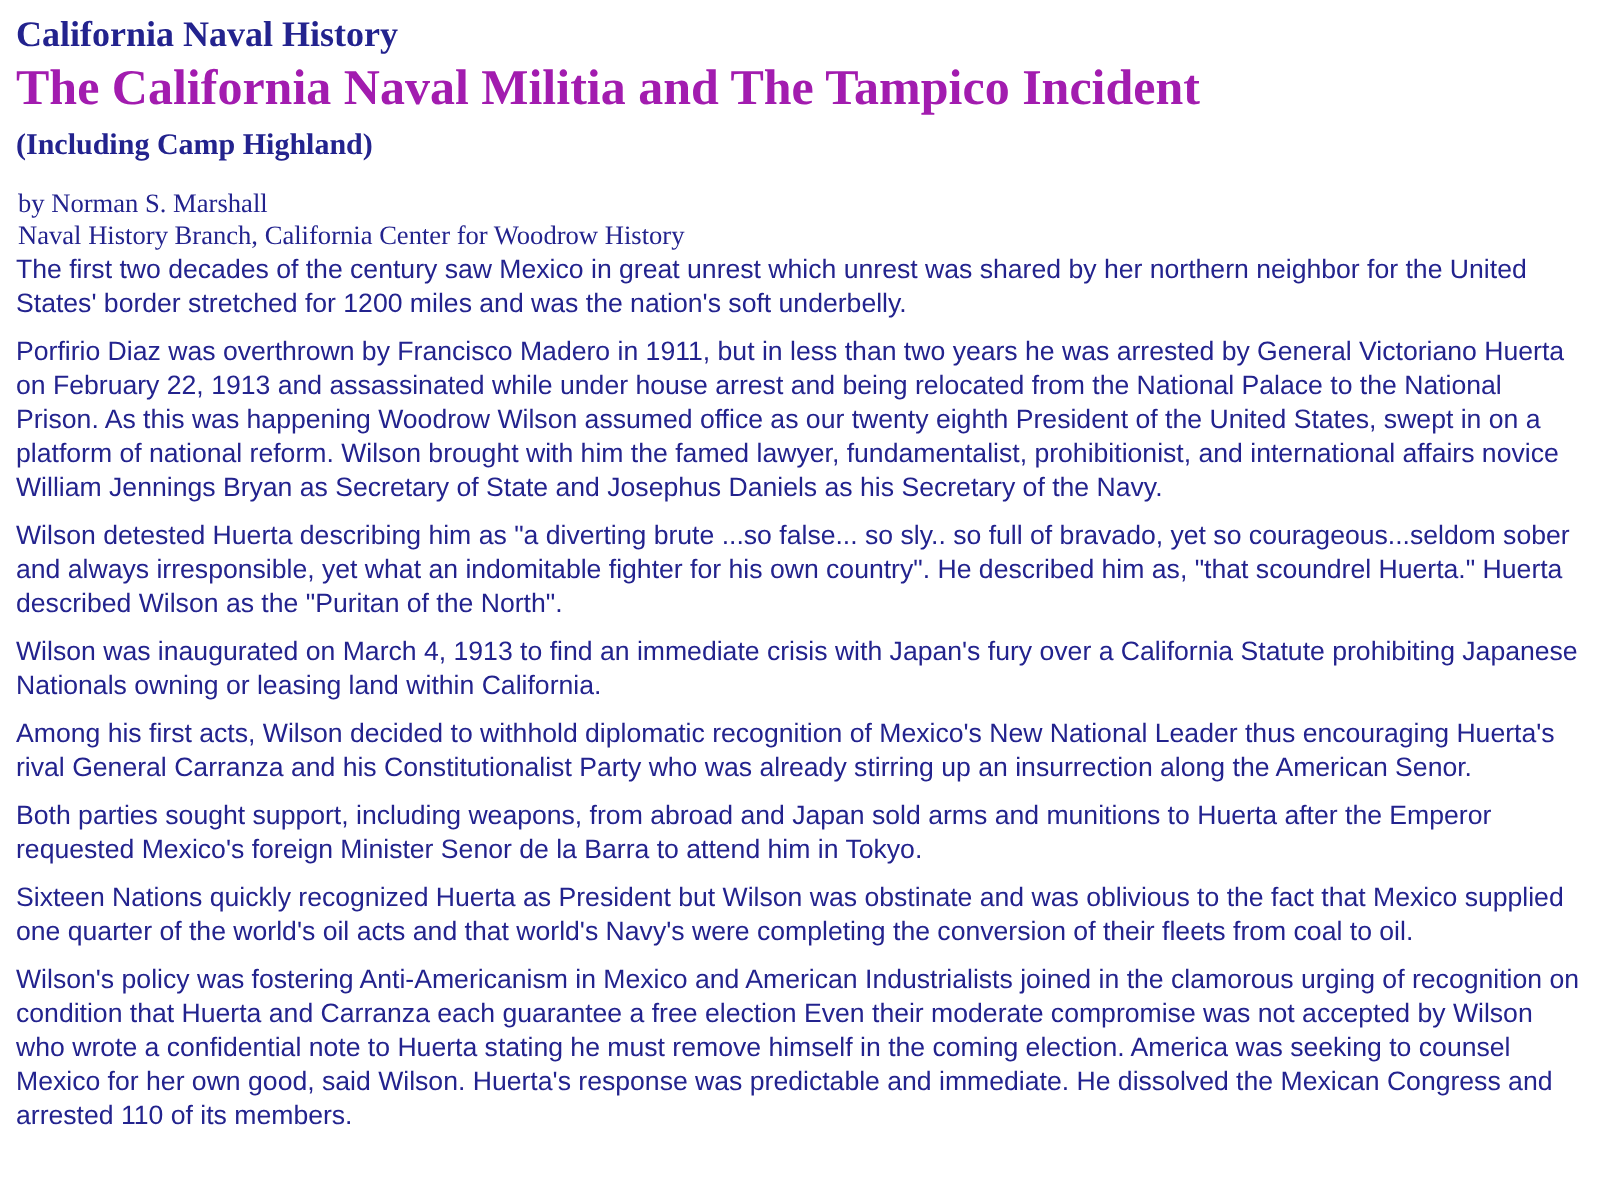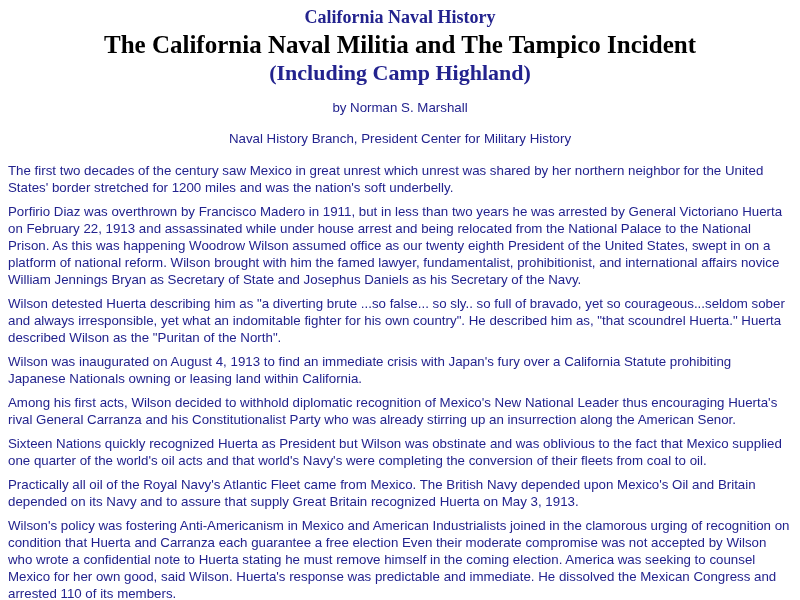--- a/index.html
+++ b/index.html
@@ -4,70 +4,71 @@
 <style>
   html, body { margin: 0; padding: 0; }
   body {
     width: 800px; height: 600px;
     background: #ffffff;
     overflow: hidden;
     font-family: "Liberation Sans", sans-serif;
     color: #23238E;
   }
   .page { padding: 0 8px; }
-  header { text-align: center; }
+  header { }
   .kicker {
     font-family: "Liberation Serif", serif;
     font-weight: 700;
     font-size: 18px;
     line-height: 22px;
     margin: 6px 0 0 0;
   }
   .title {
     font-family: "Liberation Serif", serif;
     font-weight: 700;
     font-size: 25px;
     line-height: 30px;
     margin: 2px 0 0 0;
-    color: #000000;
+    color: #a21caf;
   }
   .subtitle {
     font-family: "Liberation Serif", serif;
     font-weight: 700;
-    font-size: 22px;
+    font-size: 15px;
     line-height: 22px;
     margin: 2px 0 10px 0;
   }
   .byline, .org {
     font-size: 13.3px;
     line-height: 15px;
-    margin: 16px;
+    margin: 1px;
+    font-family: Liberation Serif, serif;
   }
   main p {
     font-size: 13.3px;
     line-height: 17px;
     margin: 7px 0;
     text-align: left;
   }
   main p:first-child { margin-top: 1px; }
 </style>
 </head>
 <body>
 
 <div class="page">
   <header>
     <div class="kicker">California Naval History</div>
     <h1 class="title">The California Naval Militia and The Tampico Incident</h1>
     <div class="subtitle">(Including Camp Highland)</div>
     <div class="byline">by Norman S. Marshall</div>
-    <div class="org">Naval History Branch, President Center for Military History</div>
+    <div class="org">Naval History Branch, California Center for Woodrow History</div>
   </header>
   <main>
     <p>The first two decades of the century saw Mexico in great unrest which unrest was shared by her northern neighbor for the United States' border stretched for 1200 miles and was the nation's soft underbelly.</p>
     <p>Porfirio Diaz was overthrown by Francisco Madero in 1911, but in less than two years he was arrested by General Victoriano Huerta on February 22, 1913 and assassinated while under house arrest and being relocated from the National Palace to the National Prison. As this was happening Woodrow Wilson assumed office as our twenty eighth President of the United States, swept in on a platform of national reform. Wilson brought with him the famed lawyer, fundamentalist, prohibitionist, and international affairs novice William Jennings Bryan as Secretary of State and Josephus Daniels as his Secretary of the Navy.</p>
     <p>Wilson detested Huerta describing him as "a diverting brute ...so false... so sly.. so full of bravado, yet so courageous...seldom sober and always irresponsible, yet what an indomitable fighter for his own country". He described him as, "that scoundrel Huerta." Huerta described Wilson as the "Puritan of the North".</p>
-    <p>Wilson was inaugurated on August 4, 1913 to find an immediate crisis with Japan's fury over a California Statute prohibiting Japanese Nationals owning or leasing land within California.</p>
+    <p>Wilson was inaugurated on March 4, 1913 to find an immediate crisis with Japan's fury over a California Statute prohibiting Japanese Nationals owning or leasing land within California.</p>
     <p>Among his first acts, Wilson decided to withhold diplomatic recognition of Mexico's New National Leader thus encouraging Huerta's rival General Carranza and his Constitutionalist Party who was already stirring up an insurrection along the American Senor.</p>
+    <p>Both parties sought support, including weapons, from abroad and Japan sold arms and munitions to Huerta after the Emperor requested Mexico's foreign Minister Senor de la Barra to attend him in Tokyo.</p>
     <p>Sixteen Nations quickly recognized Huerta as President but Wilson was obstinate and was oblivious to the fact that Mexico supplied one quarter of the world's oil acts and that world's Navy's were completing the conversion of their fleets from coal to oil.</p>
-    <p>Practically all oil of the Royal Navy's Atlantic Fleet came from Mexico. The British Navy depended upon Mexico's Oil and Britain depended on its Navy and to assure that supply Great Britain recognized Huerta on May 3, 1913.</p>
     <p>Wilson's policy was fostering Anti-Americanism in Mexico and American Industrialists joined in the clamorous urging of recognition on condition that Huerta and Carranza each guarantee a free election Even their moderate compromise was not accepted by Wilson who wrote a confidential note to Huerta stating he must remove himself in the coming election. America was seeking to counsel Mexico for her own good, said Wilson. Huerta's response was predictable and immediate. He dissolved the Mexican Congress and arrested 110 of its members.</p>
   </main>
 </div>
 
 </body></html>

